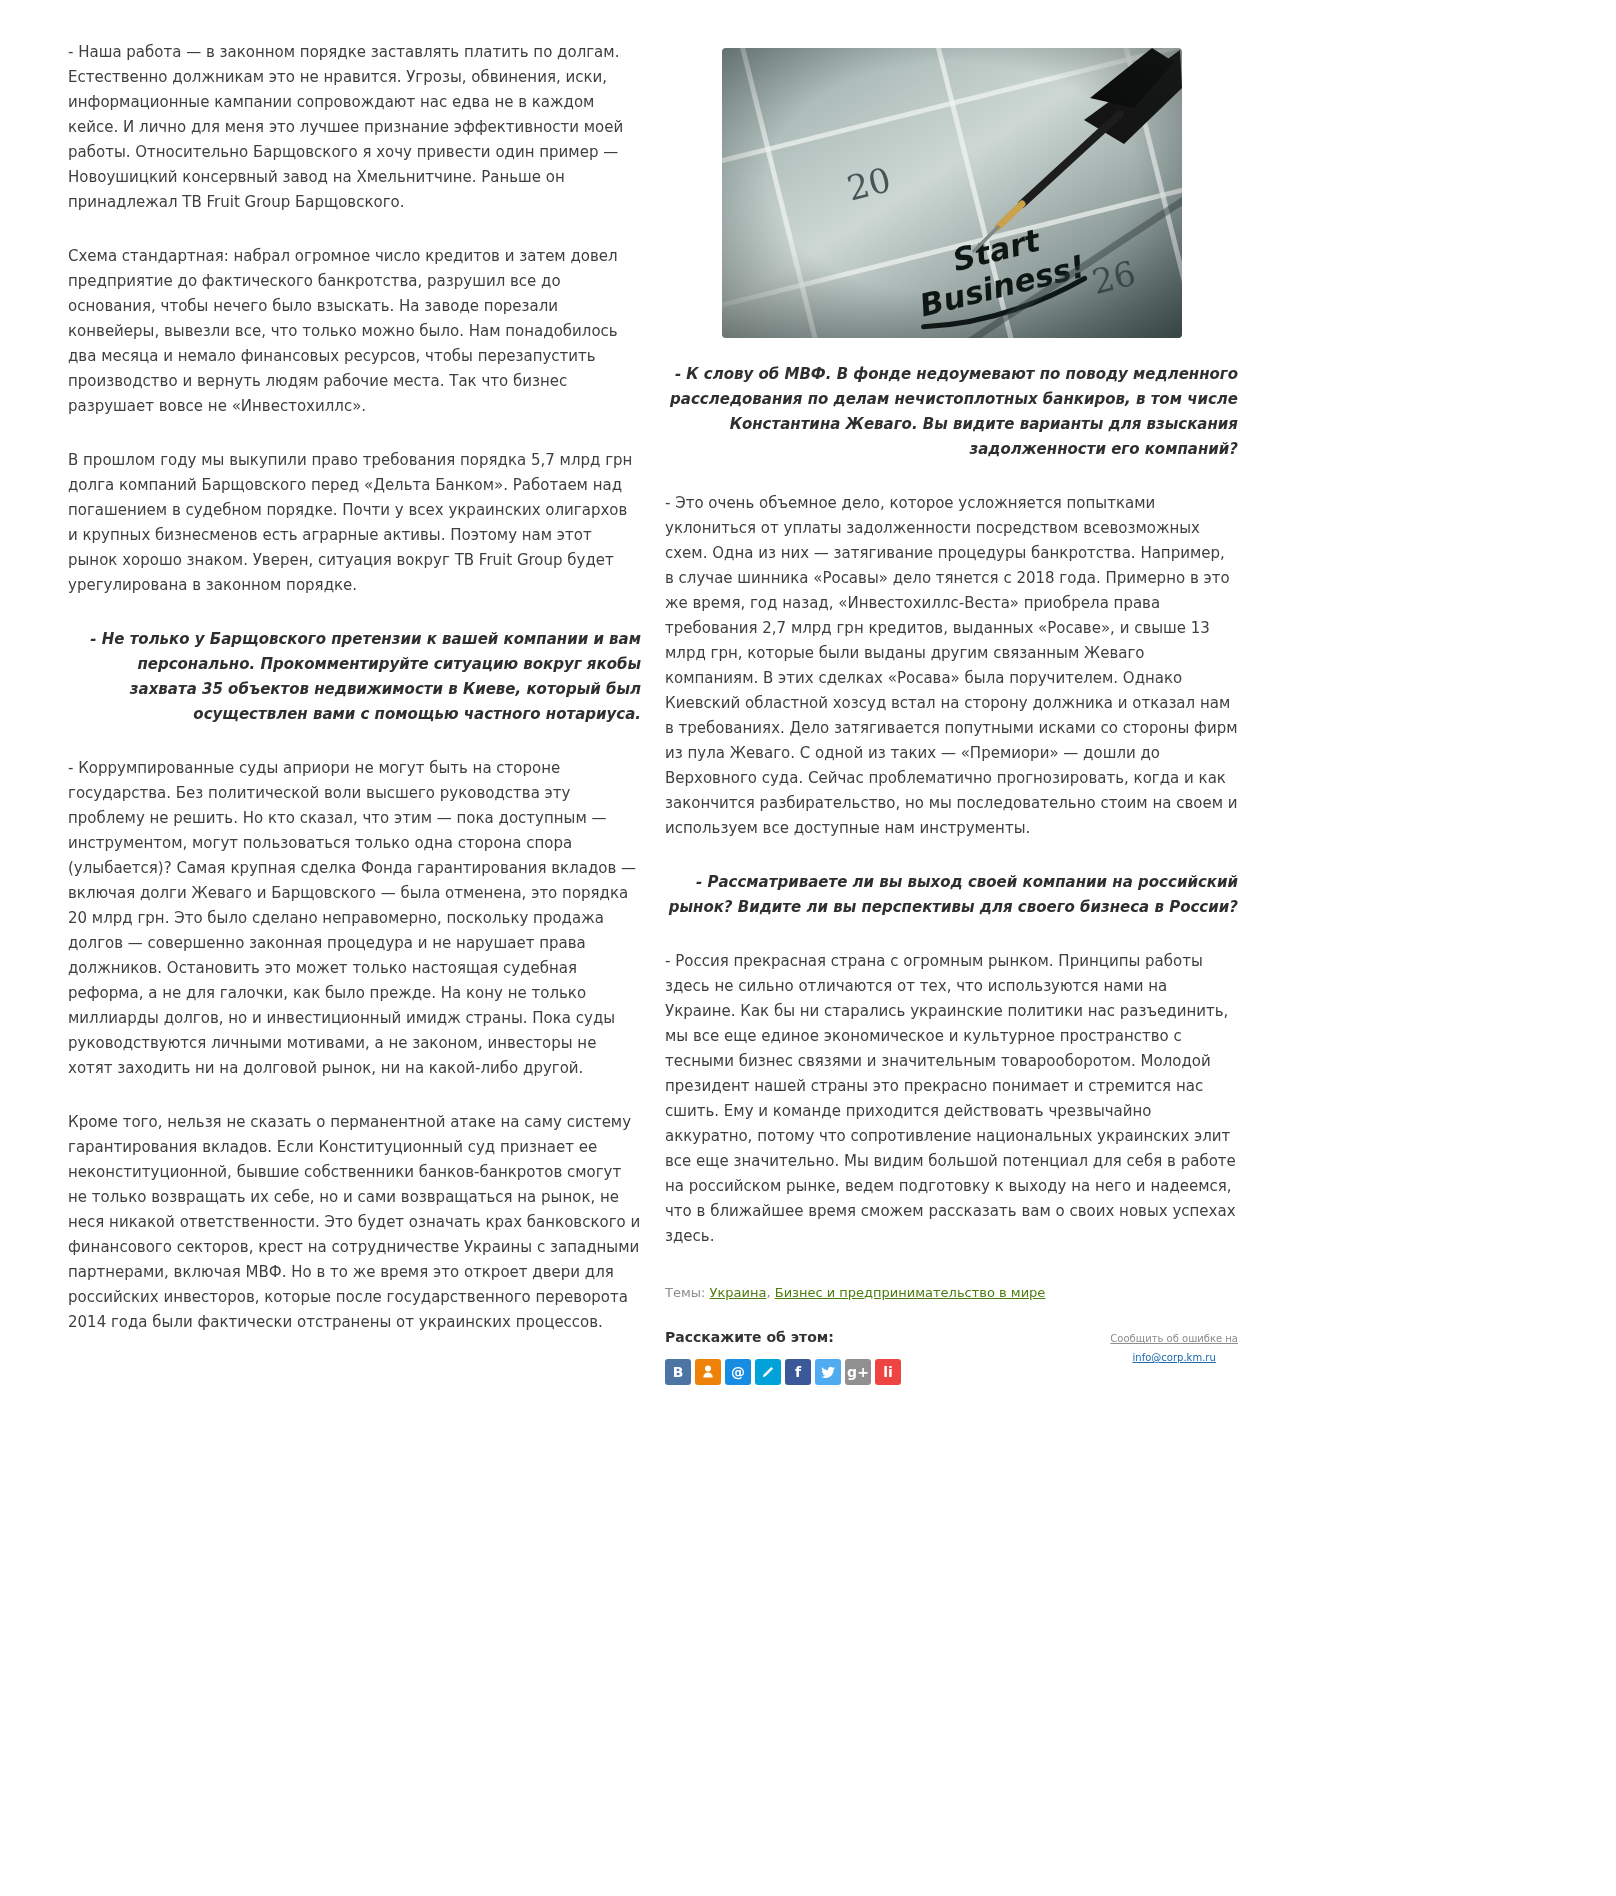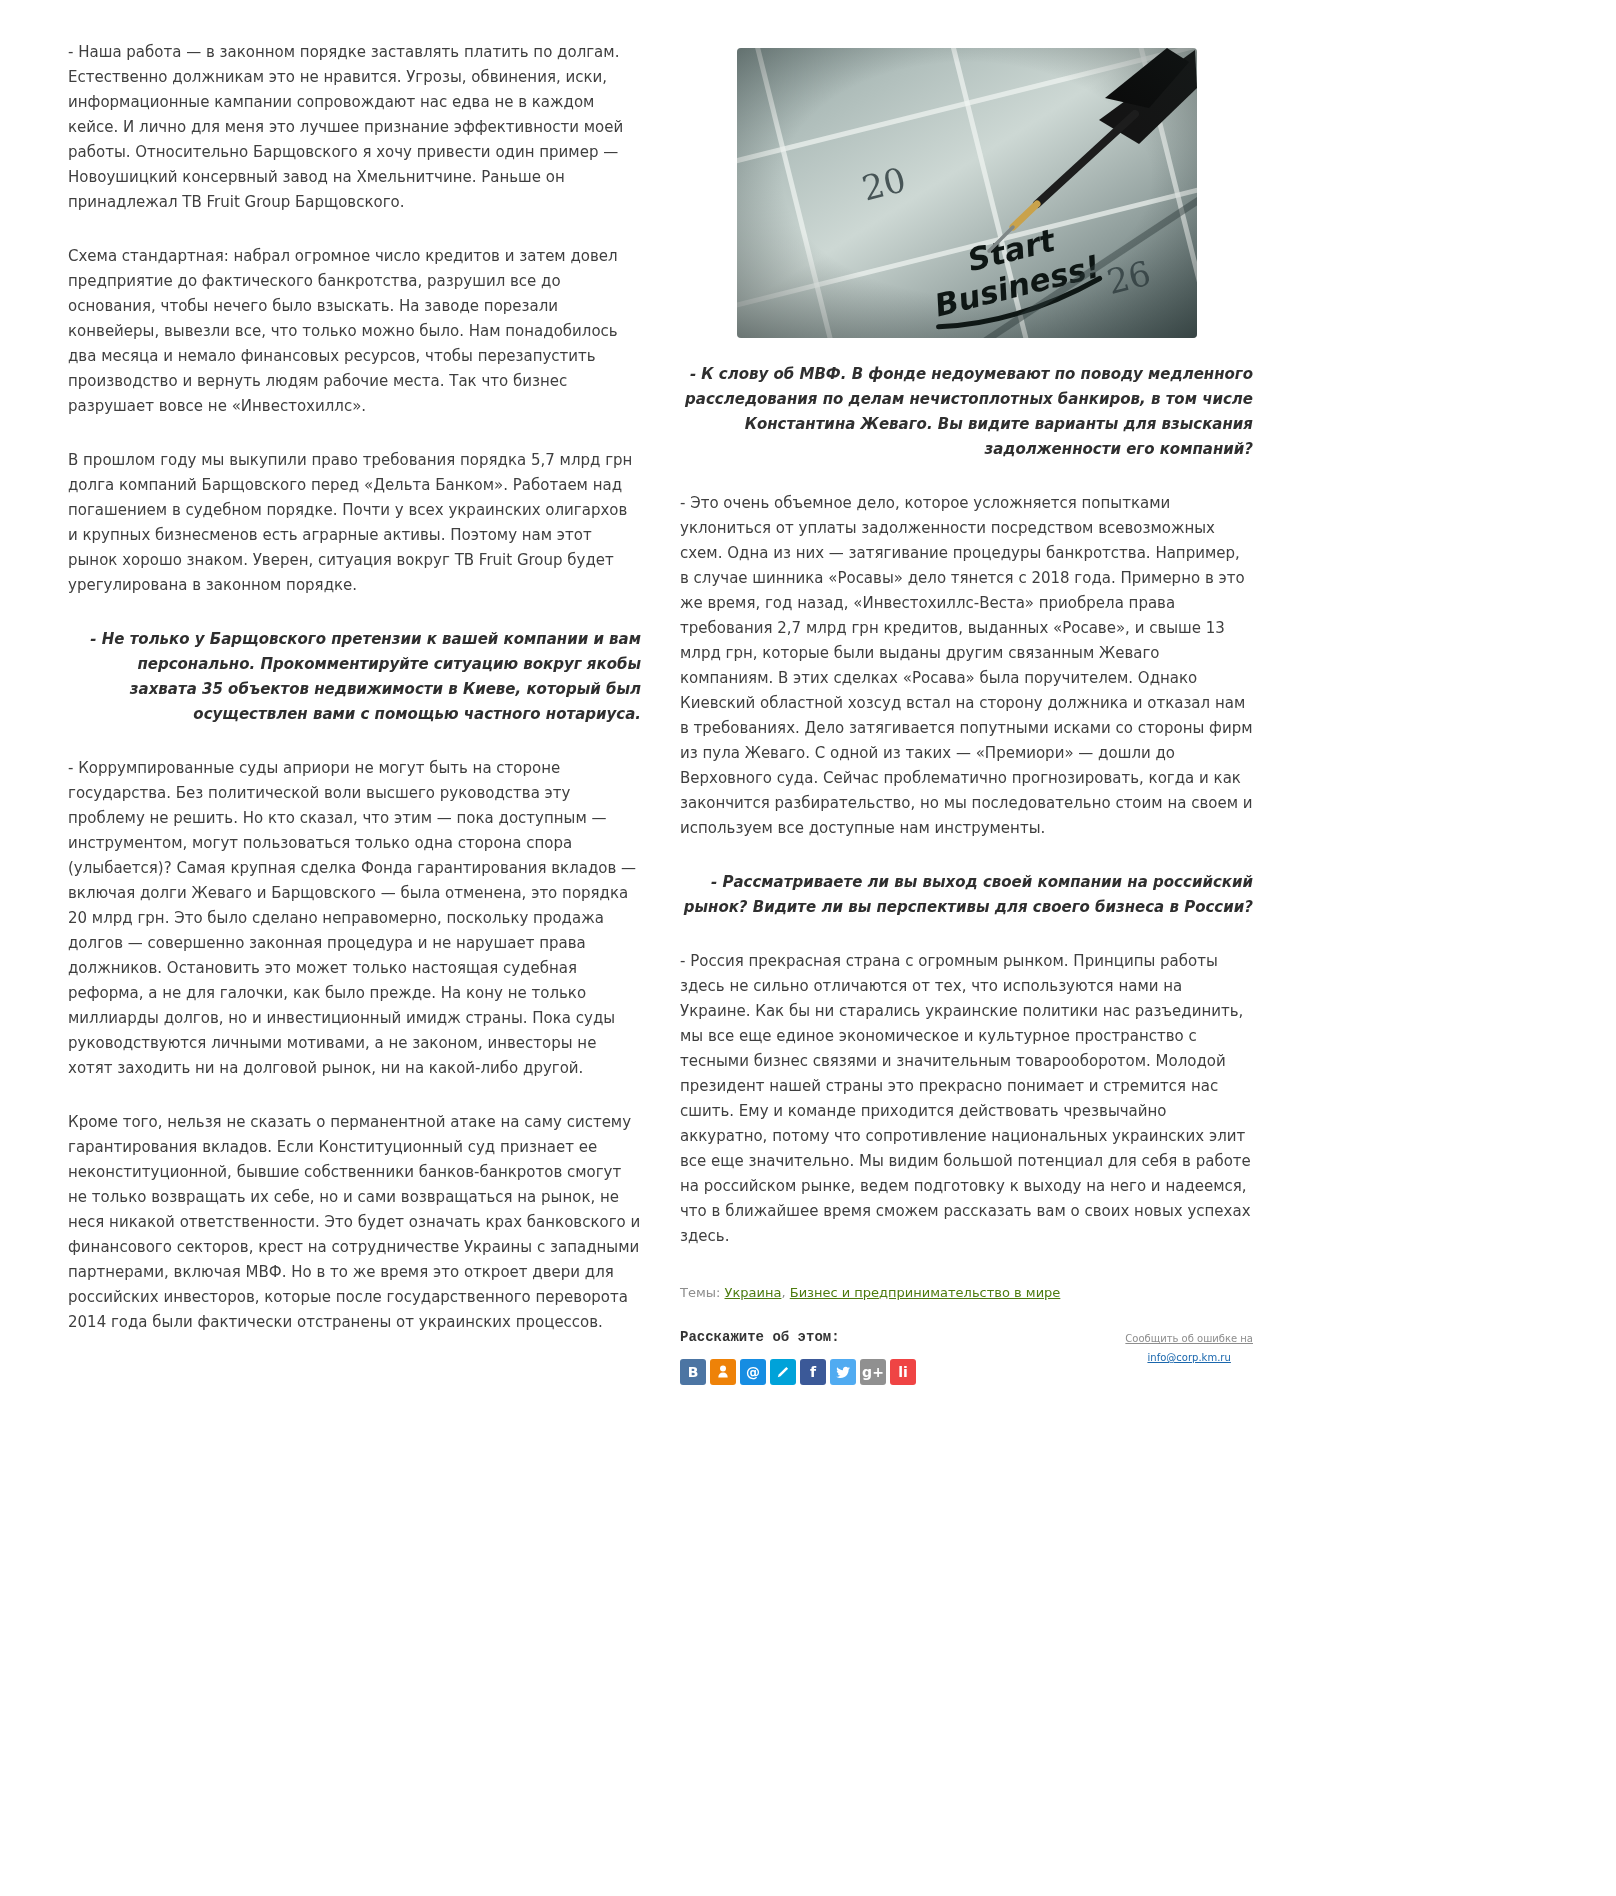--- a/index.html
+++ b/index.html
@@ -7,21 +7,21 @@
   body {
     width: 1616px;
     min-height: 1896px;
     font-family: "DejaVu Sans", "Liberation Sans", sans-serif;
     color: #3f3f3f;
   }
   .page {
     width: 1280px;
     padding: 40px 0 60px 68px;
     display: flex;
-    gap: 39px;
+    gap: 24px;
   }
   .col {
     width: 573px;
     font-size: 15px;
     line-height: 25px;
   }
   .col p { margin: 0 0 29px 0; }
   .col p.question {
     font-weight: bold;
     font-style: italic;
@@ -49,21 +49,20 @@
     margin-top: 22px;
     display: flex;
     justify-content: space-between;
     align-items: flex-start;
   }
   .share-label {
     font-size: 14px;
     font-weight: bold;
     color: #333333;
     margin-bottom: 9px;
-    font-family: Liberation Mono, monospace;
   }
   .share-icons { display: flex; }
   .share-btn {
     width: 26px;
     height: 26px;
     border-radius: 3px;
     margin-right: 4px;
     display: inline-flex;
     align-items: center;
     justify-content: center;

